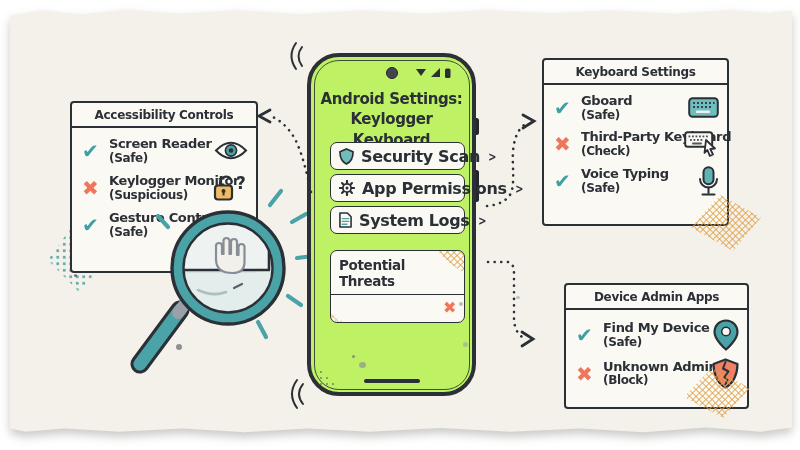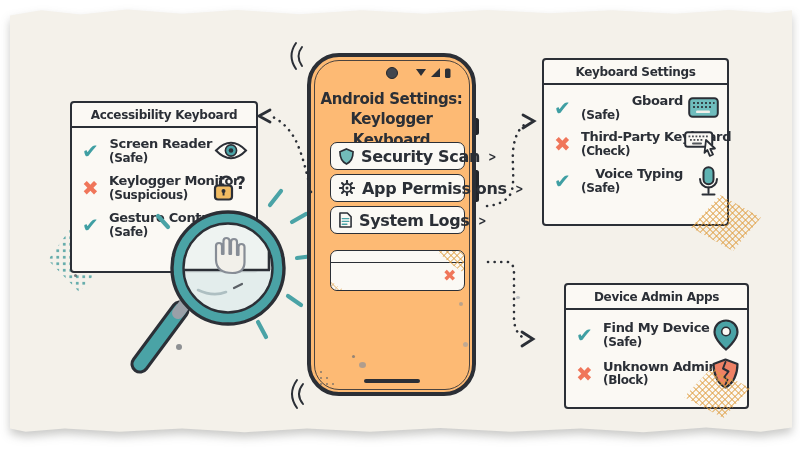--- a/index.html
+++ b/index.html
@@ -15,27 +15,27 @@
   
   .panel{position:absolute;background:#fbf9f4;border:2.4px solid #2b2f36;border-radius:4px;
     box-sizing:border-box;}
   .panel-header{border-bottom:2.2px solid #2b2f36;text-align:center;font-weight:700;
     font-size:12px;letter-spacing:-.3px;padding:5px 2px 4px;}
   .rows{display:flex;flex-direction:column;gap:8px;padding:9px 8px 6px 10px;}
   .row{display:flex;align-items:center;}
   .status{flex:0 0 27px;font-size:20px;font-weight:700;line-height:1;}
   .ok{color:#3f9fa3;} .bad{color:#f0765a;}
   .texts{flex:1;min-width:0;}
-  .nm{font-size:13px;font-weight:700;line-height:1.12;letter-spacing:-.35px;white-space:nowrap;text-align:right;}
+  .nm{font-size:13px;font-weight:700;line-height:1.12;letter-spacing:-.35px;white-space:nowrap;}
   .ql{font-size:12px;font-weight:700;line-height:1.12;letter-spacing:-.35px;}
   .ricon{flex:0 0 36px;display:flex;justify-content:flex-end;align-items:center;}
 
   
   .phone{position:absolute;left:297px;top:47px;width:169px;height:343px;box-sizing:border-box;
-    border:4.5px solid #2b2f36;border-radius:32px;background:#fdba74;}
+    border:4.5px solid #2b2f36;border-radius:32px;background:#bef264;}
   .phone-inner{position:absolute;inset:2.5px;border:1.6px solid rgba(43,47,54,.85);border-radius:25px;}
   .cam{position:absolute;top:10px;left:50%;transform:translateX(-50%);width:10px;height:10px;
     background:#41464e;border:1.6px solid #23262b;border-radius:50%;}
   .statusbar{position:absolute;top:11px;right:13px;}
   .phone-title{position:absolute;top:32px;left:0;right:0;text-align:center;font-size:15px;
     font-weight:700;line-height:1.35;letter-spacing:-.4px;}
   .menu{position:absolute;left:19px;top:85px;width:135px;display:flex;flex-direction:column;gap:4px;}
   .mrow{height:28px;box-sizing:border-box;border:1.9px solid #2b2f36;border-radius:7px;
     background:#fbf9f4;display:flex;align-items:center;padding:0 9px 0 8px;gap:7px;}
   .mlabel{font-size:16px;font-weight:700;letter-spacing:-.35px;white-space:nowrap;}
@@ -66,21 +66,21 @@
 </head>
 <body>
 
 <div id="canvas">
  <div class="paper-wrap">
   <div class="paper">
 
    <div class="abs dotpatch" style="left:38px;top:222px;width:60px;height:64px;"></div>
 
    <div class="panel" style="left:60px;top:95px;width:188px;height:172px;">
-     <div class="panel-header">Accessibility Keyboard</div>
+     <div class="panel-header">Accessibility Controls</div>
      <div class="rows">
        <div class="row">
          <span class="status ok">✔</span>
          <span class="texts">
            <div class="nm">Screen Reader</div>
            <div class="ql">(Safe)</div>
          </span>
          <span class="ricon">
            <svg width="34" height="21" viewBox="0 0 34 21">
              <path d="M2,10.5 Q17,-5 32,10.5 Q17,26 2,10.5 Z" fill="#fbf9f4" stroke="#2b2f36" stroke-width="2"></path>
@@ -209,20 +209,21 @@
                     <line x1="3.5" y1="13" x2="8.5" y2="13"></line>
              </g>
            </svg>
          </span>
          <span class="mlabel">System Logs</span>
          <span class="chev">&gt;</span>
        </div>
      </div>
      <div class="threats">
        <div class="threats-header">
+         <span>Potential Threats</span>
          <span class="hatch" style="position:absolute;right:0;top:0;width:36px;height:22px;clip-path:polygon(25% 0,100% 0,100% 100%,60% 55%);"></span>
        </div>
        <div class="threat-item">
          <span class="threat-x">✖</span>
        </div>
        <span class="hatch" style="position:absolute;left:0;bottom:0;width:16px;height:11px;opacity:.7;clip-path:polygon(0 100%,0 20%,80% 100%);"></span>
      </div>
      <div class="graydots" style="position:absolute;left:7px;bottom:7px;width:28px;height:28px;"></div>
      <div class="homebar"></div>
      <div class="speck" style="left:48px;top:305px;width:7px;height:6px;background:#8e9298;opacity:.7;"></div>

